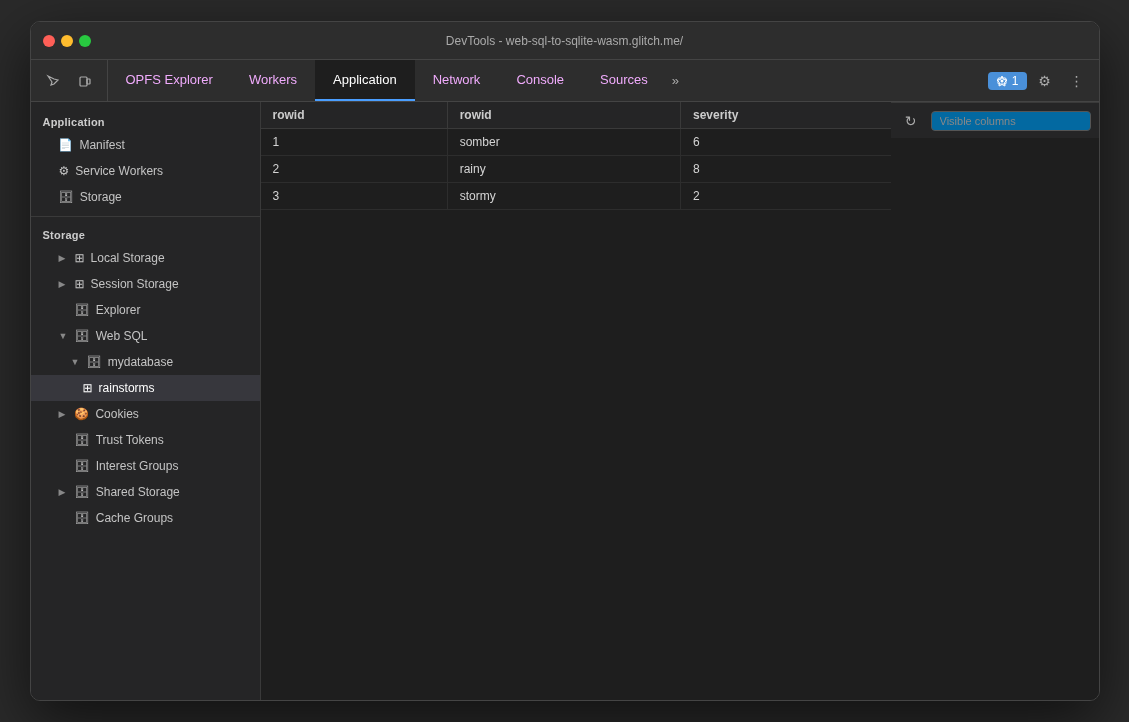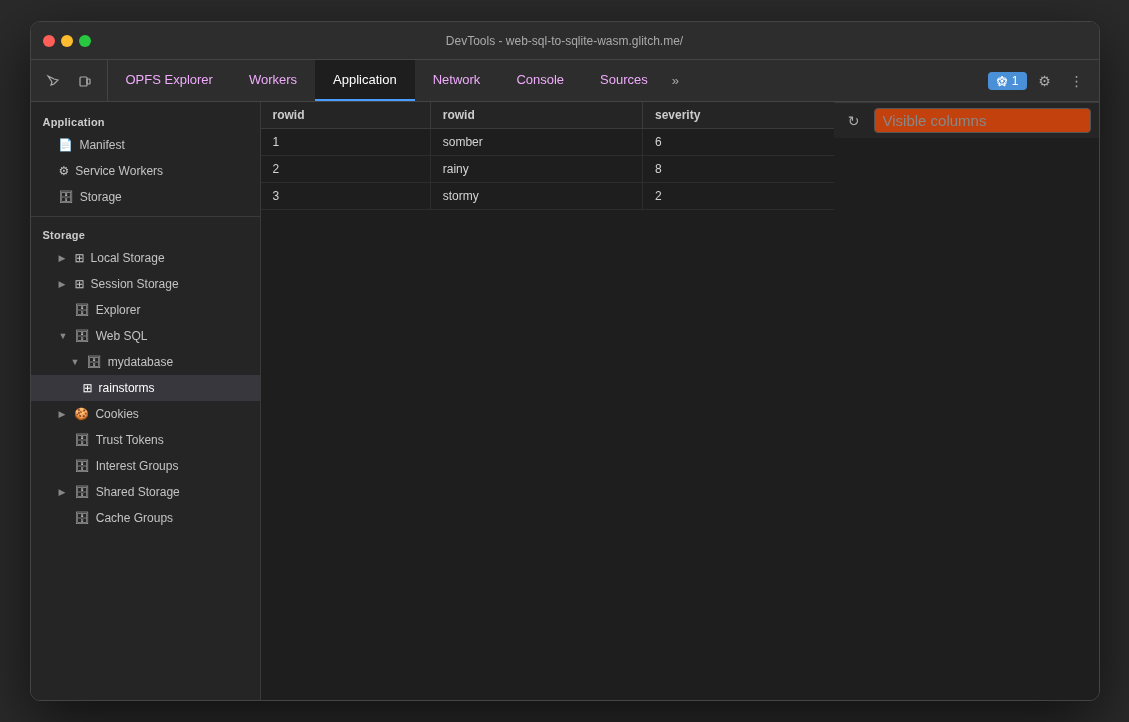--- a/index.html
+++ b/index.html
@@ -239,26 +239,26 @@
       display: flex;
       align-items: center;
       justify-content: center;
       cursor: pointer;
       color: #aaa;
       font-size: 14px;
       border-radius: 4px;
     }
     .visible-columns-input {
       flex: 1;
-      background: #c2410c;
+      background: #0369a1;
       border: 1px solid #555;
       border-radius: 4px;
       padding: 3px 8px;
       color: #d4d4d4;
-      font-size: 15px;
+      font-size: 11px;
       outline: none;
     }
     .visible-columns-input::placeholder { color: #888; }
     .divider {
       height: 1px;
       background: #3a3a3a;
       margin: 6px 0;
     }
   </style>
 </head>

